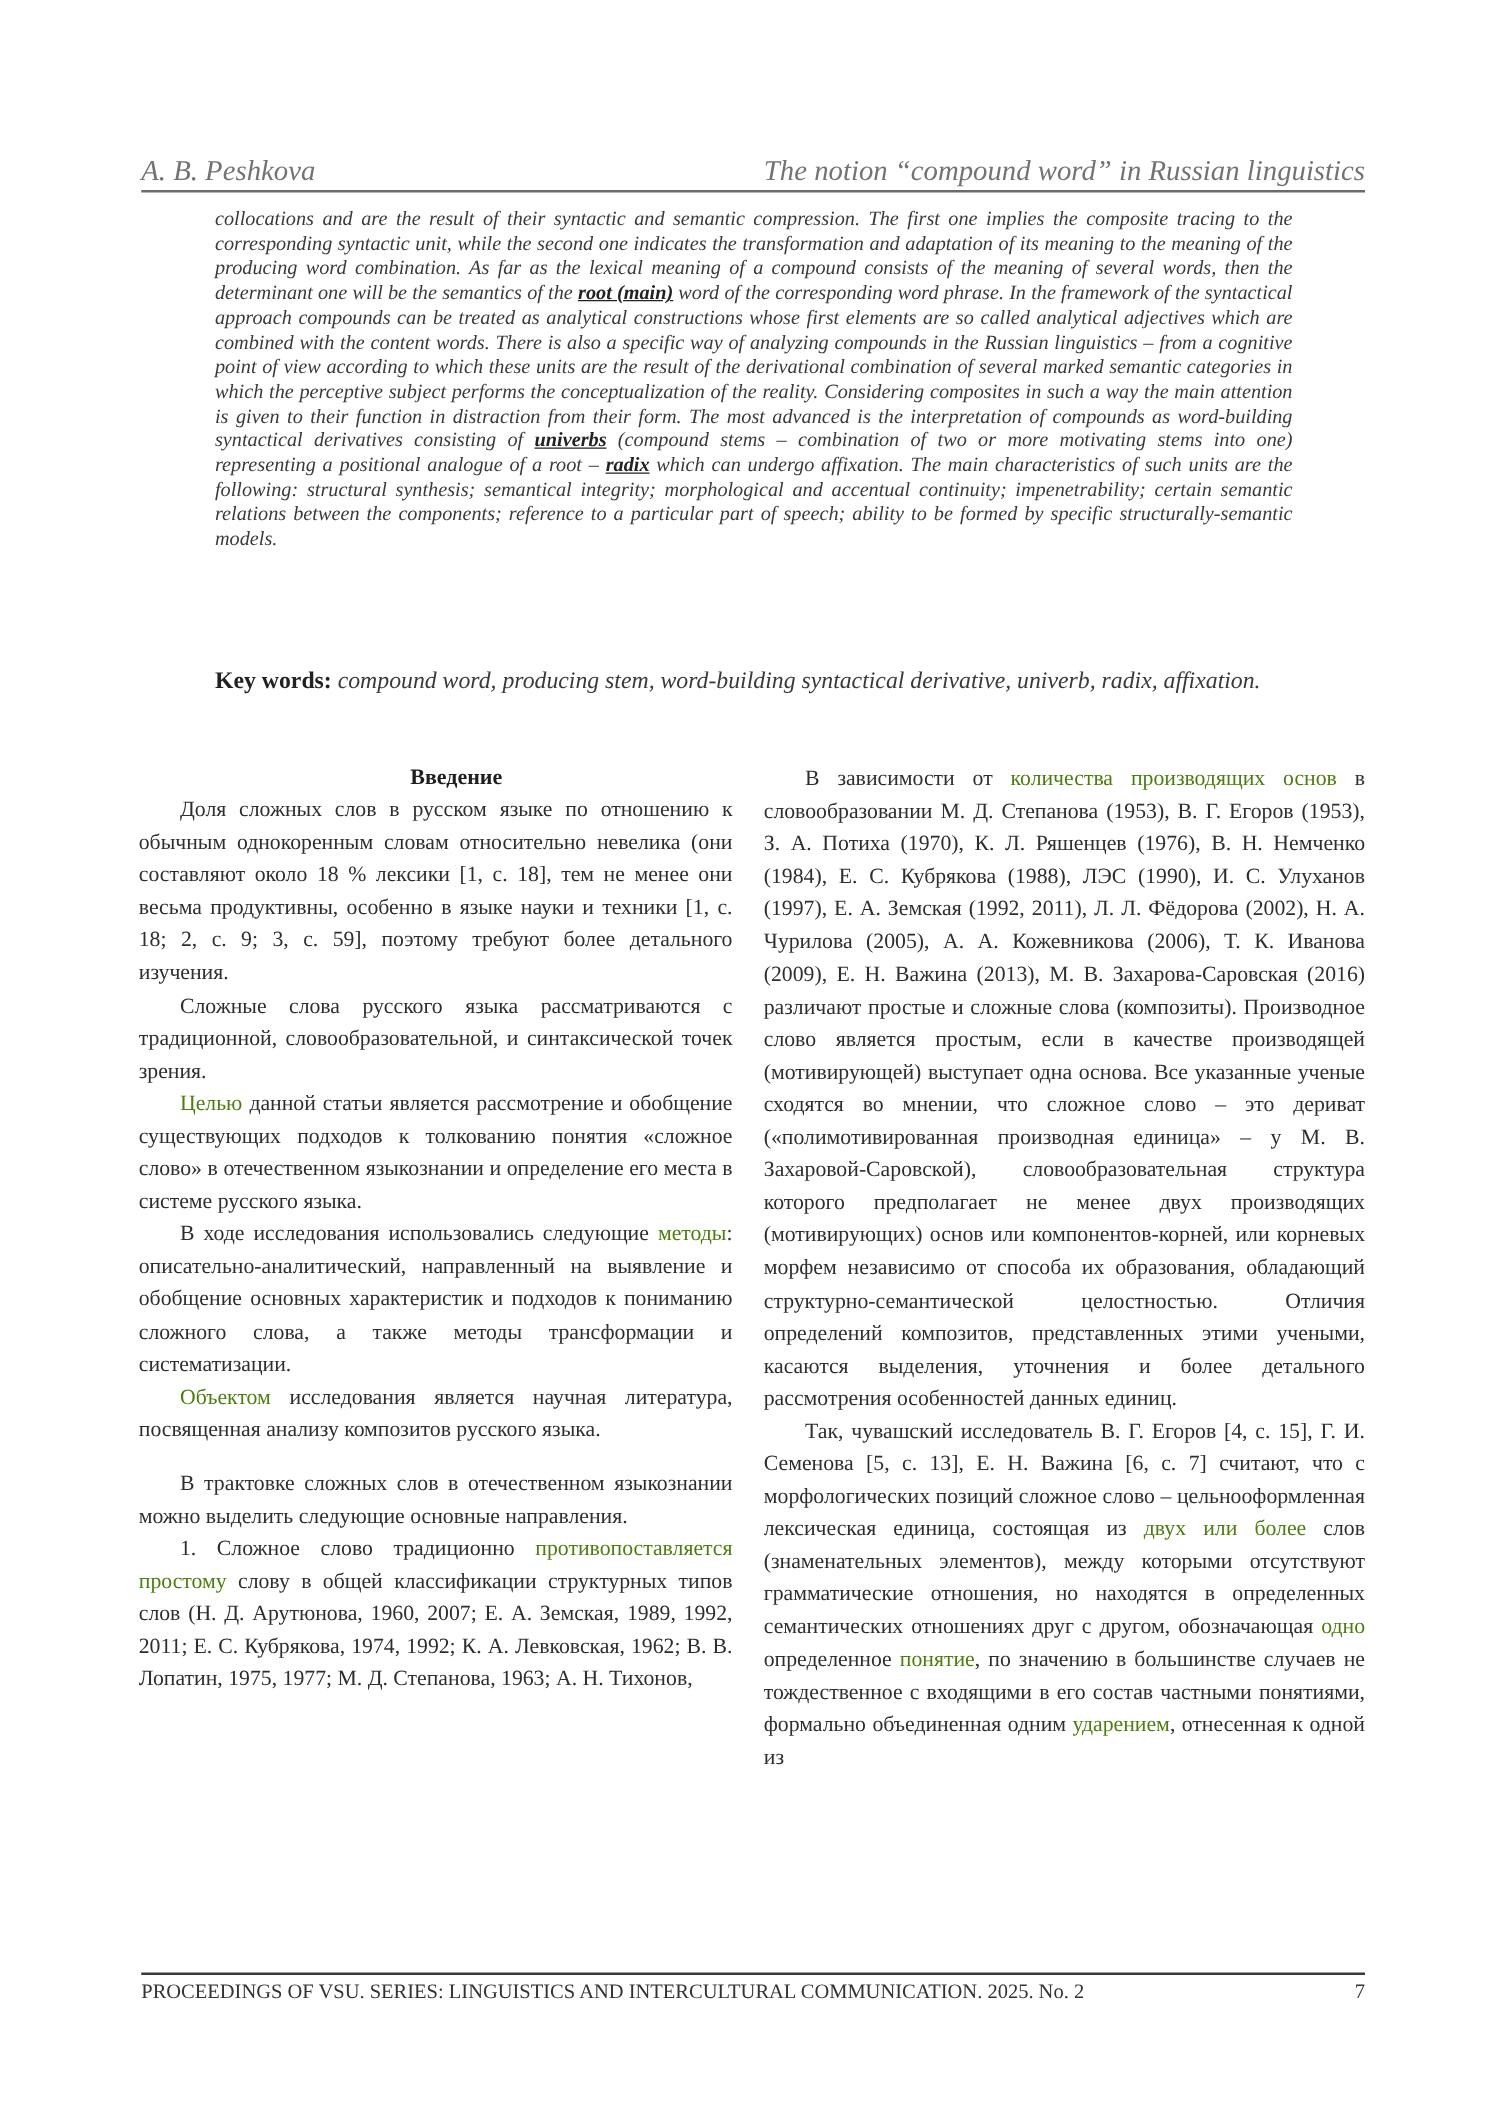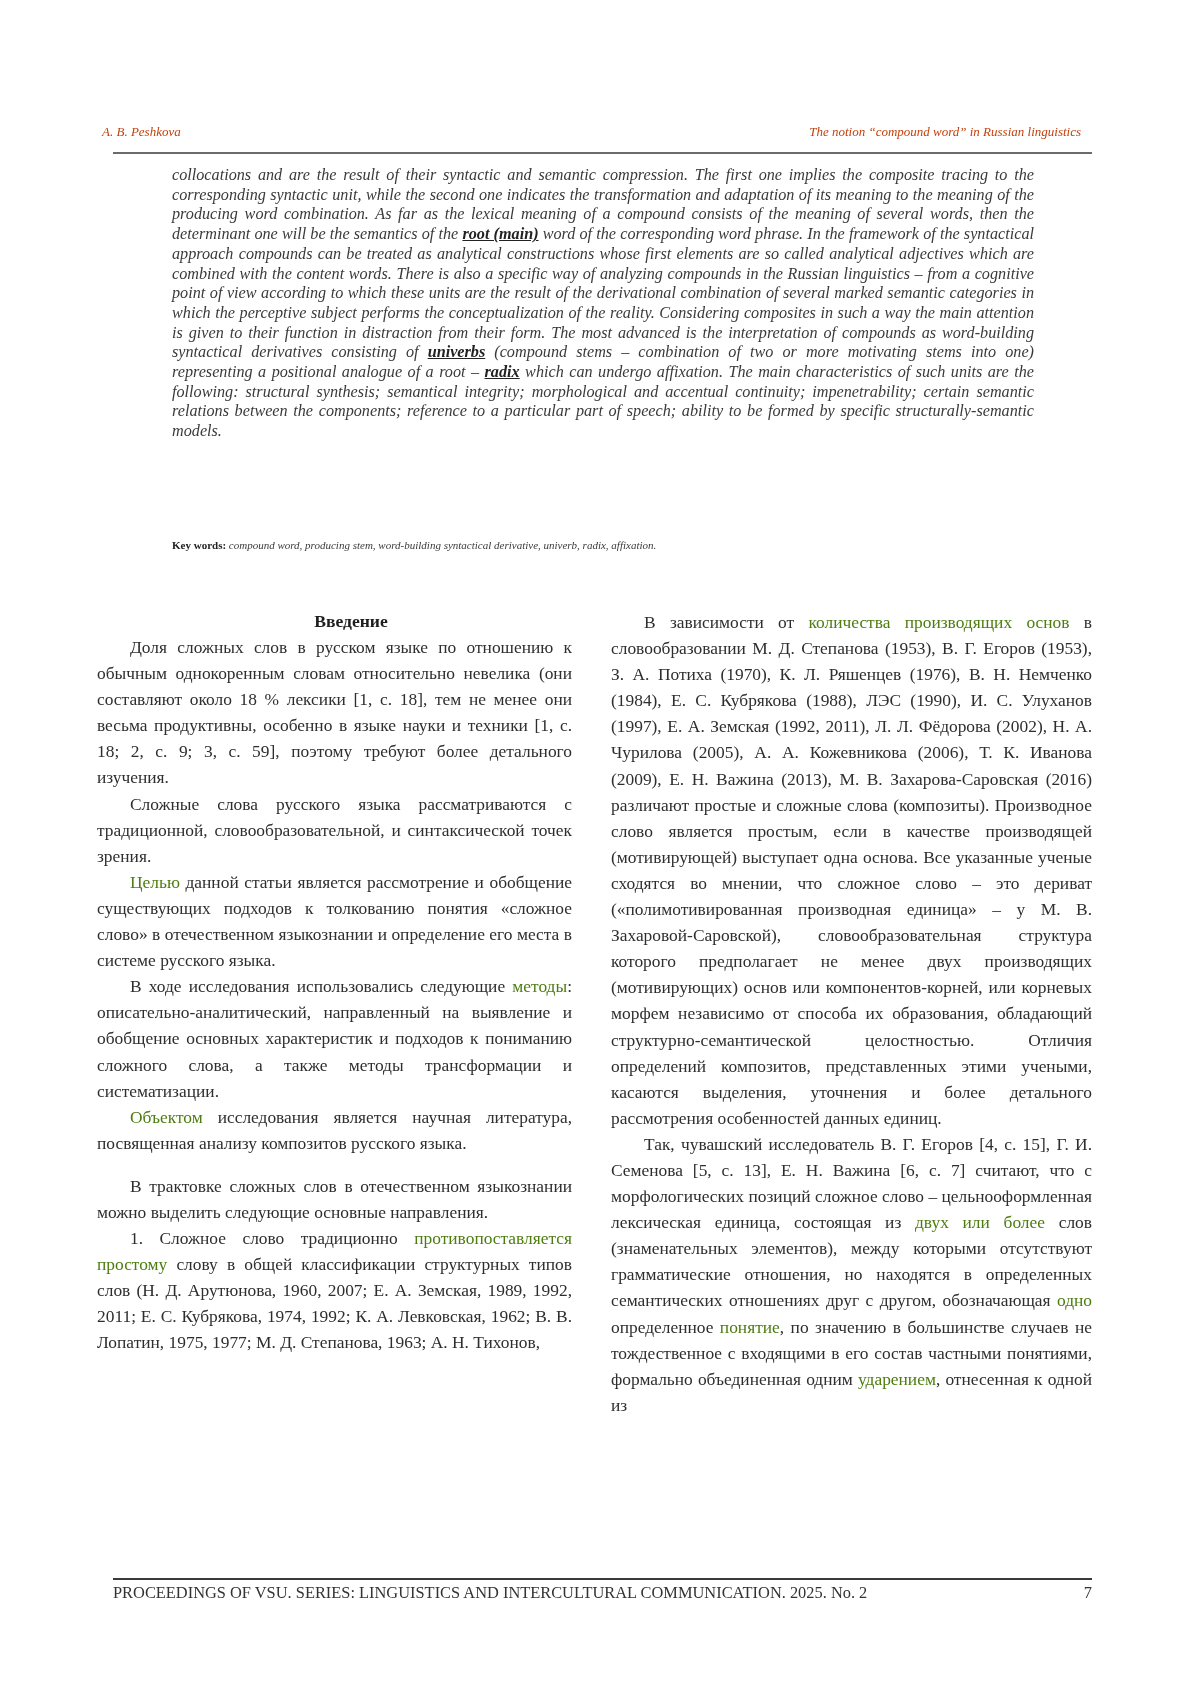--- a/index.html
+++ b/index.html
@@ -1,25 +1,25 @@
 <!DOCTYPE html>
 <html><head>
 <meta charset="utf-8">
 <style>
   html, body { margin: 0; padding: 0; background: #ffffff; }
   body { width: 1200px; height: 1697px; position: relative; overflow: hidden; color: #2a2a2a; font-family: "Liberation Serif", "DejaVu Serif", serif; }
-  .running-head { position: absolute; left: 102px; top: 124px; width: 979px; display: flex; justify-content: space-between; font-style: italic; font-size: 13px; color: #c2410c; }
+  .running-head { position: absolute; left: 113px; top: 124px; width: 979px; display: flex; justify-content: space-between; font-style: italic; font-size: 23px; color: #737373; }
   .head-rule { position: absolute; left: 113px; top: 152px; width: 979px; height: 2px; background: #6b6b6b; }
   .abstract { position: absolute; left: 172px; top: 166px; width: 862px; font-style: italic; font-size: 16.2px; line-height: 19.7px; text-align: justify; color: #3a3a3a; }
   .abstract b { font-weight: bold; color: #222; text-decoration: underline; }
-  .keywords { position: absolute; left: 172px; top: 535px; width: 880px; font-size: 11px; line-height: 20px; color: #3a3a3a; }
+  .keywords { position: absolute; left: 172px; top: 535px; width: 880px; font-size: 19px; line-height: 20px; color: #3a3a3a; }
   .keywords .kw-label { font-weight: bold; font-style: normal; color: #222; }
   .keywords .kw-text { font-style: italic; }
   .col { position: absolute; top: 608px; font-size: 17.4px; line-height: 26.1px; text-align: justify; color: #2e2e2e; }
-  .col-left { left: 97px; width: 475px; }
+  .col-left { left: 111px; width: 475px; }
   .col-right { left: 611px; width: 481px; top: 609px; }
   .col p { margin: 0; text-indent: 33px; hyphens: manual; }
   .col p.noindent { text-indent: 0; }
   .col b { font-weight: normal; color: #4d7c0f; }
   .section-heading { margin: 0; text-align: center; font-weight: bold; font-size: 17.6px; line-height: 26px; color: #1e1e1e; text-indent: 0; }
   .section-gap { height: 17px; }
   .foot-rule { position: absolute; left: 113px; top: 1578px; width: 979px; height: 1.5px; background: #3a3a3a; }
   .footer { position: absolute; left: 113px; top: 1583px; width: 979px; display: flex; justify-content: space-between; font-size: 16.4px; color: #333; }
 </style>
 </head>

